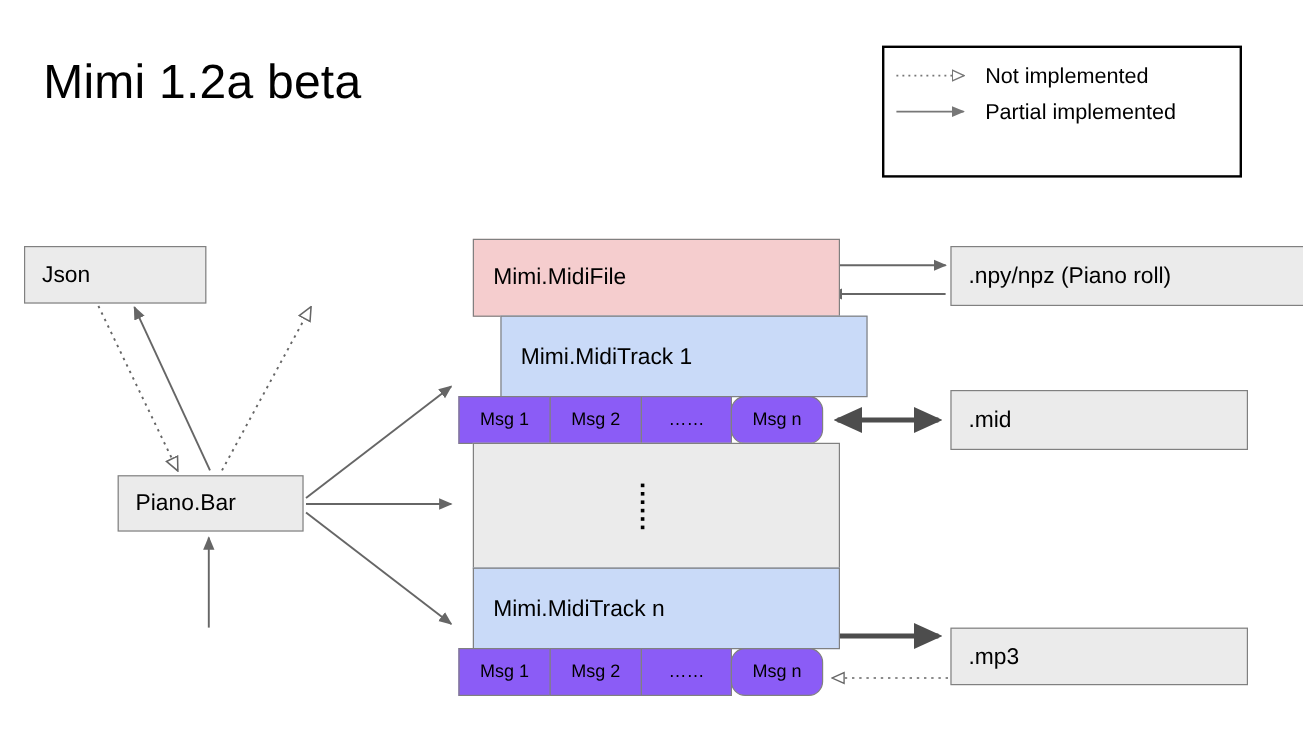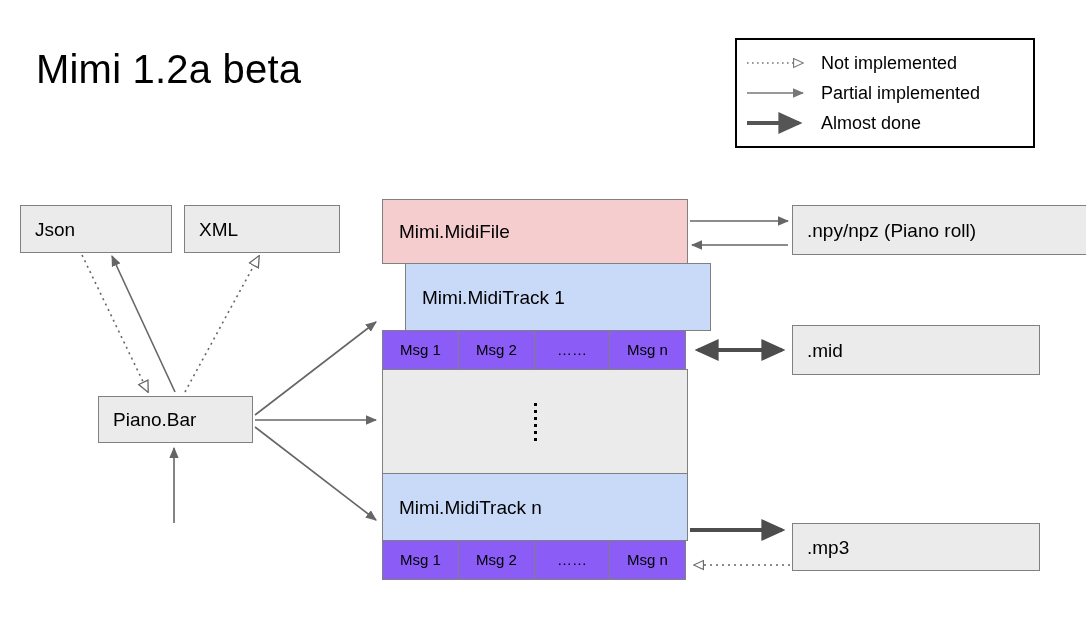--- a/index.html
+++ b/index.html
@@ -106,21 +106,21 @@
   .stack {
     position: absolute;
     left: 382px;
     top: 199px;
     width: 306px;
     height: 375px;
     box-sizing: border-box;
   }
   .stack-seg {
     position: absolute;
-    left: 0;
+    left: 12px;
     width: 306px;
     box-sizing: border-box;
     border: 1px solid #808080;
     display: flex;
     align-items: center;
     font-size: 19px;
     line-height: 23px;
     padding-left: 16px;
     white-space: nowrap;
   }
@@ -149,21 +149,21 @@
     justify-content: center;
     font-size: 15px;
     line-height: 18px;
     white-space: nowrap;
     margin-left: -1px;
   }
   .msg-cell:first-child { margin-left: 0; }
   .msg-cell.c0 { width: 77px; }
   .msg-cell.c1 { width: 77px; }
   .msg-cell.c2 { width: 76px; }
-  .msg-cell.c3 { width: 77px; }
+  .msg-cell.c3 { width: 77px; border-radius: 12px; }
 
   
   .vdots {
     position: absolute;
     left: 0;
     top: 170px;
     width: 306px;
     height: 105px;
     display: flex;
     align-items: center;
@@ -270,40 +270,26 @@
         <defs>
           <marker id="lgHollow" viewBox="0 0 10 10" refX="9" refY="5" markerWidth="8" markerHeight="8" orient="auto-start-reverse">
             <path d="M 0.6 1 L 9.4 5 L 0.6 9 z" fill="#ffffff" stroke="#777777" stroke-width="1"></path>
           </marker>
         </defs>
         <path d="M 2 12 L 58 12" fill="none" stroke="#777777" stroke-width="1.4" stroke-dasharray="1.6 3.4" marker-end="url(#lgHollow)"></path>
       </svg>
       <span class="legend-label">Not implemented</span>
     </div>
 
-    <div class="legend-row r2">
-      <svg class="legend-sample" viewBox="0 0 72 24">
-        <defs>
-          <marker id="lgThick" viewBox="0 0 10 10" refX="8.6" refY="5" markerWidth="6" markerHeight="6" orient="auto-start-reverse">
-            <path d="M 0 0.4 L 10 5 L 0 9.6 z" fill="#555555"></path>
-          </marker>
-        </defs>
-        <path d="M 2 12 L 54 12" fill="none" stroke="#555555" stroke-width="4" marker-end="url(#lgThick)"></path>
-      </svg>
-      <span class="legend-label">Almost done</span>
-    </div>
   </div>
 
   <div class="box json">
     <span>Json</span>
   </div>
 
-  <div class="box xml">
-    <span>XML</span>
-  </div>
 
   <div class="box mimibar">
     <span>Piano.Bar</span>
   </div>
 
 
   <div class="stack">
 
     <div class="stack-seg seg-midifile">
       <span>Mimi.MidiFile</span>

